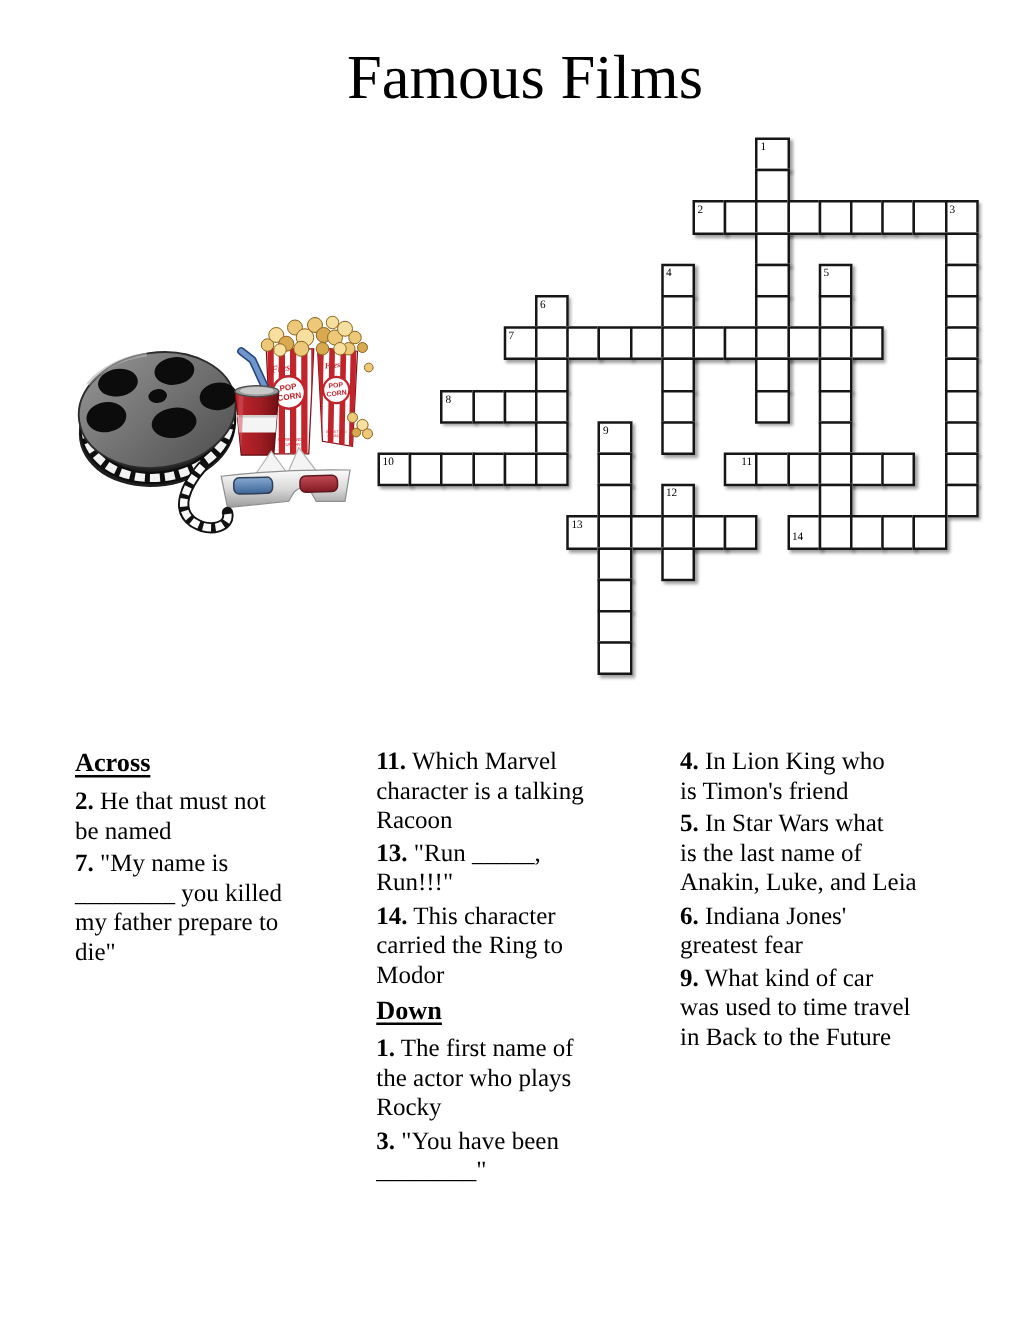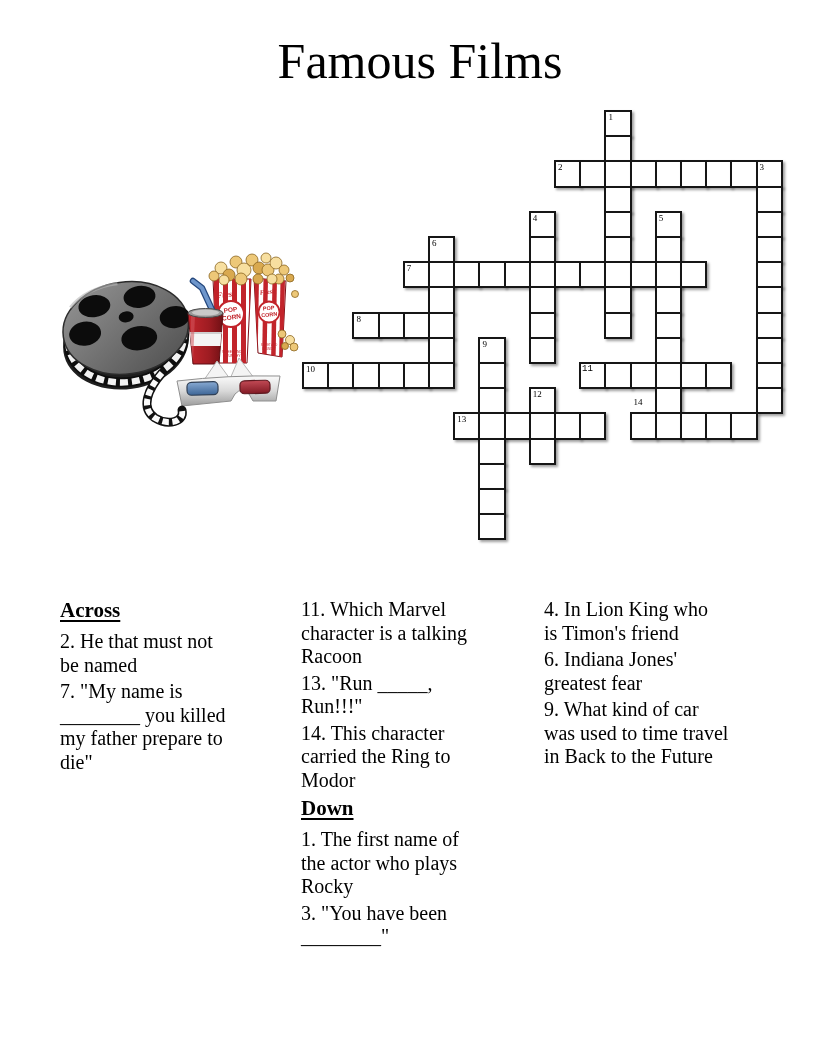--- a/index.html
+++ b/index.html
@@ -12,21 +12,21 @@
         box-shadow:2px 2px 2.5px rgba(0,0,0,0.38);}
   .cellnum{position:absolute;font-size:9px;line-height:9px;color:#000;
            font-family:"Liberation Serif",serif;z-index:3;}
   .clues{position:absolute;left:0;top:0;width:816px;}
   .clue-col{position:absolute;top:598px;font-size:20px;line-height:23.5px;}
   .clue-col h2{font-size:21px;line-height:24px;margin:0 0 8px 0;font-weight:bold;
                text-decoration:underline;text-decoration-thickness:2px;text-underline-offset:3px;
                width:max-content;}
   .clue-col h2.mid{margin-top:4px;}
   .clue{margin:0 0 3px 0;}
-  .clue b{font-weight:normal;}
+  .clue b{font-weight:bold;}
   .ct{white-space:pre-line;}
   .clipart{position:absolute;left:42px;top:250px;}
 </style>
 </head>
 <body>
 
 <div class="page">
 
   <h1 class="title">Famous Films</h1>
 
@@ -121,24 +121,24 @@
       <div class="cellnum" style="left: 306.4px; top: 3px;">1</div>
       <div class="cellnum" style="left: 256px; top: 53.4px;">2</div>
       <div class="cellnum" style="left: 457.6px; top: 53.4px;">3</div>
       <div class="cellnum" style="left: 230.8px; top: 103.8px;">4</div>
       <div class="cellnum" style="left: 356.8px; top: 103.8px;">5</div>
       <div class="cellnum" style="left: 130px; top: 129px;">6</div>
       <div class="cellnum" style="left: 104.8px; top: 154.2px;">7</div>
       <div class="cellnum" style="left: 54.4px; top: 204.6px;">8</div>
       <div class="cellnum" style="left: 180.4px; top: 229.8px;">9</div>
       <div class="cellnum" style="left: 4px; top: 255px;">10</div>
-      <div class="cellnum" style="left: 280px; top: 255px; font-family: Liberation Mono, monospace;">11</div>
+      <div class="cellnum" style="left: 291px; top: 255px;">11</div>
       <div class="cellnum" style="left: 230.8px; top: 280.2px;">12</div>
       <div class="cellnum" style="left: 155.2px; top: 305.4px;">13</div>
-      <div class="cellnum" style="left: 331.6px; top: 288px;">14</div>
+      <div class="cellnum" style="left: 331.6px; top: 315px;">14</div>
     </div>
 
   <svg class="clipart" width="252" height="188" viewBox="0 0 252 188" xmlns="http://www.w3.org/2000/svg">
     <defs>
       <linearGradient id="reelGrad" x1="0" y1="0" x2="1" y2="1">
         <stop offset="0" stop-color="#969696"></stop>
           <stop offset="0.55" stop-color="#6e6e6e"></stop>
           <stop offset="1" stop-color="#4d4d4d"></stop>
       </linearGradient>
       <linearGradient id="cupGrad" x1="0" y1="0" x2="1" y2="0">
@@ -304,20 +304,23 @@
       <p class="clue"><b>1.</b> <span class="ct">The first name of
 the actor who plays
 Rocky</span></p>
       <p class="clue"><b>3.</b> <span class="ct">"You have been
 ________"</span></p>
     </div>
 
     <div class="clue-col" style="left:532px;width:245px;">
       <p class="clue"><b>4.</b> <span class="ct">In Lion King who
 is Timon's friend</span></p>
+      <p class="clue"><b>5.</b> <span class="ct">In Star Wars what
+is the last name of
+Anakin, Luke, and Leia</span></p>
       <p class="clue"><b>6.</b> <span class="ct">Indiana Jones'
 greatest fear</span></p>
       <p class="clue"><b>9.</b> <span class="ct">What kind of car
 was used to time travel
 in Back to the Future</span></p>
     </div>
 
   </div>
 </div>
 

